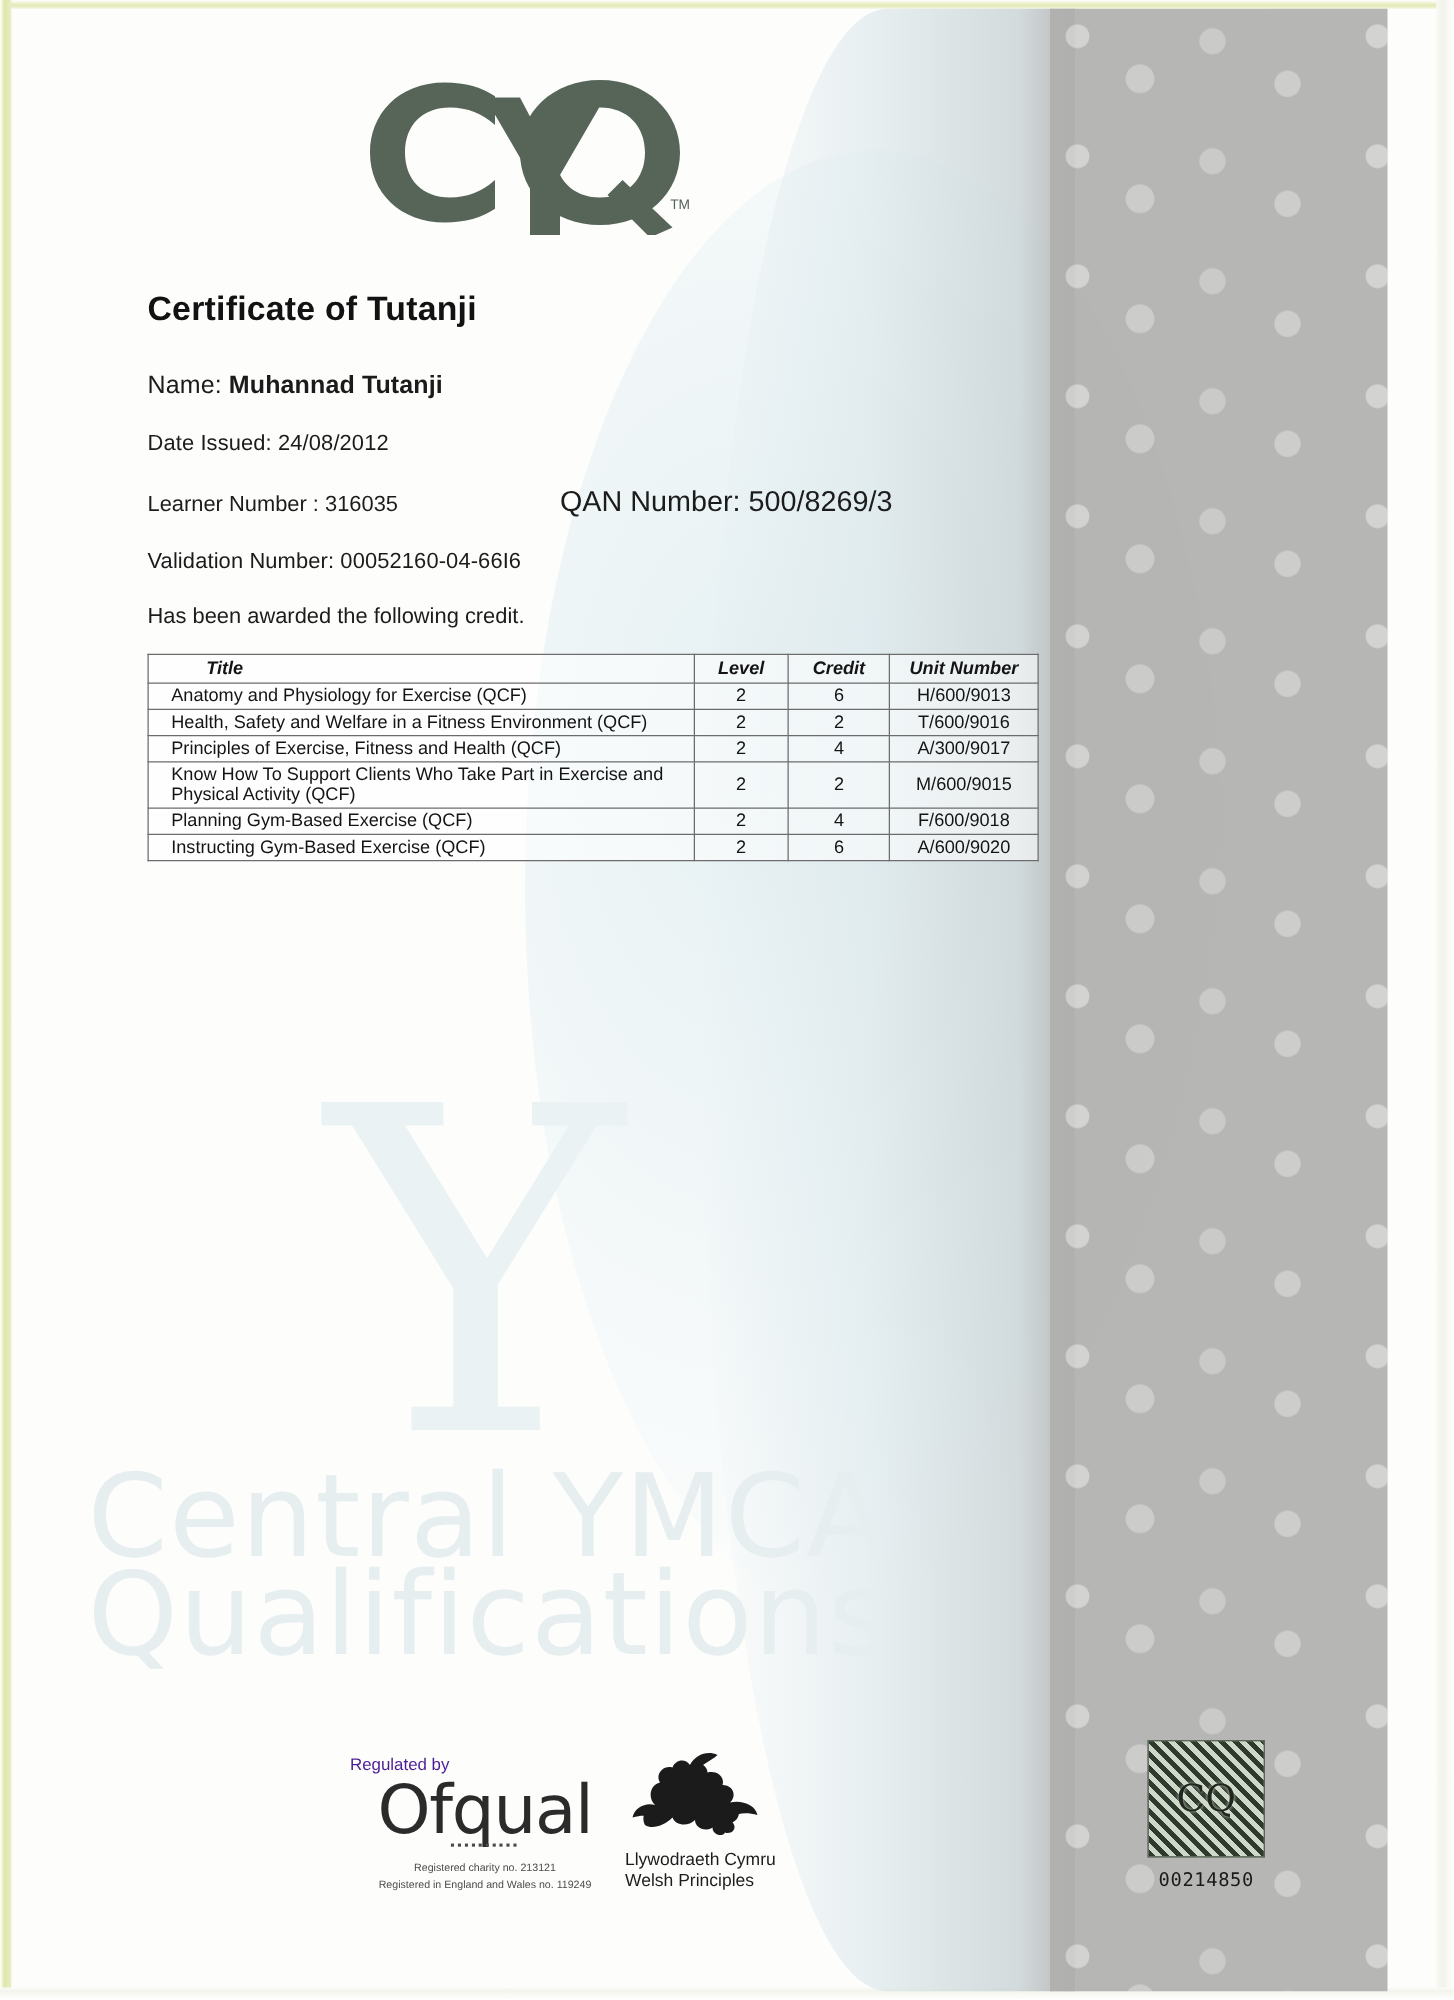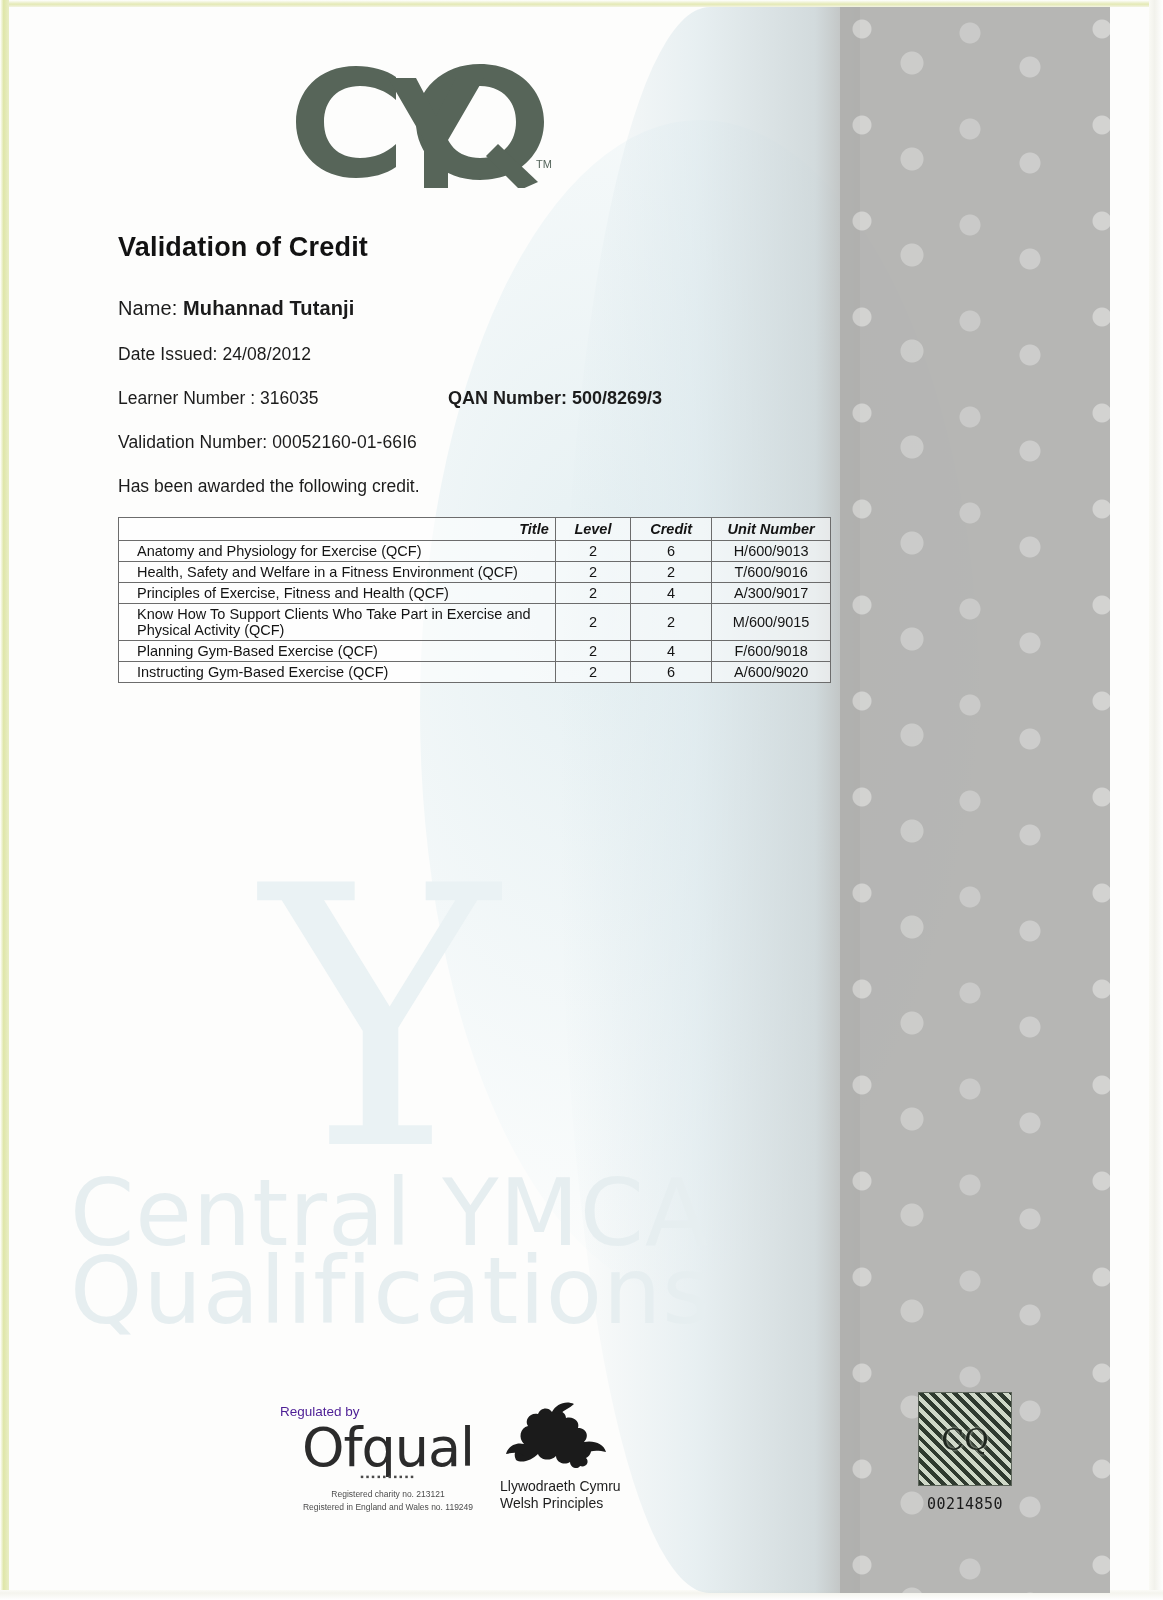--- a/index.html
+++ b/index.html
@@ -151,22 +151,21 @@
   .row-inline {
     display: flex;
     align-items: baseline;
     margin-bottom: 23px;
   }
   .row-inline .left {
     width: 330px;
     font-size: 17.5px;
   }
   .row-inline .right {
-    font-size: 18px;
-    font-weight: bold;
+    font-size: 23px;
   }
   .awarded {
     font-size: 17.5px;
     margin-bottom: 20px;
   }
   
   table.credits {
     border-collapse: collapse;
     width: 713px;
     font-size: 14.5px;
@@ -176,21 +175,21 @@
     border: 1px solid #6c6c6c;
     padding: 2px 6px;
     color: #141414;
   }
   table.credits thead th {
     font-style: italic;
     font-weight: bold;
     font-size: 14.5px;
     padding: 3px 6px;
   }
-  table.credits thead th.title-col { text-align: right; padding-left: 46px; }
+  table.credits thead th.title-col { text-align: left; padding-left: 46px; }
   table.credits thead th.level-col,
   table.credits thead th.credit-col,
   table.credits thead th.unit-col { text-align: center; }
   table.credits td.title-col { text-align: left; width: 460px; padding-left: 18px; }
   table.credits td.level-col { text-align: center; width: 66px; }
   table.credits td.credit-col { text-align: center; width: 72px; }
   table.credits td.unit-col { text-align: center; width: 110px; }
   
   .signature-wrap {
     position: absolute;
@@ -330,36 +329,36 @@
 
         <path d="M206 96 L246 134 L228 142 L194 108 Z"></path>
 
         <path d="M96 30 L124 30 L144 68 L164 30 L192 30 L156 92 L156 140 L132 140 L132 92 Z"></path>
       </g>
     </svg>
     <div class="tm">TM</div>
   </div>
 
   <div class="content">
-    <h1 class="cert-title">Validation of Credit</h1>
+    <h1 class="cert-title">Certificate of Tutanji</h1>
 
     <div class="line name">
       <span>Name:</span>
       <b>Muhannad Tutanji</b>
     </div>
 
     <div class="line">Date Issued: 24/08/2012</div>
 
     <div class="row-inline">
       <div class="left">Learner Number : 316035</div>
       <div class="right">QAN Number:  500/8269/3</div>
     </div>
 
 
-    <div class="line">Validation Number: 00052160-01-66I6</div>
+    <div class="line">Validation Number: 00052160-04-66I6</div>
 
     <div class="awarded">Has been awarded the following credit.</div>
 
     <table class="credits">
       <thead>
         <tr>
           <th class="title-col">Title</th>
           <th class="level-col">Level</th>
           <th class="credit-col">Credit</th>
           <th class="unit-col">Unit Number</th>

